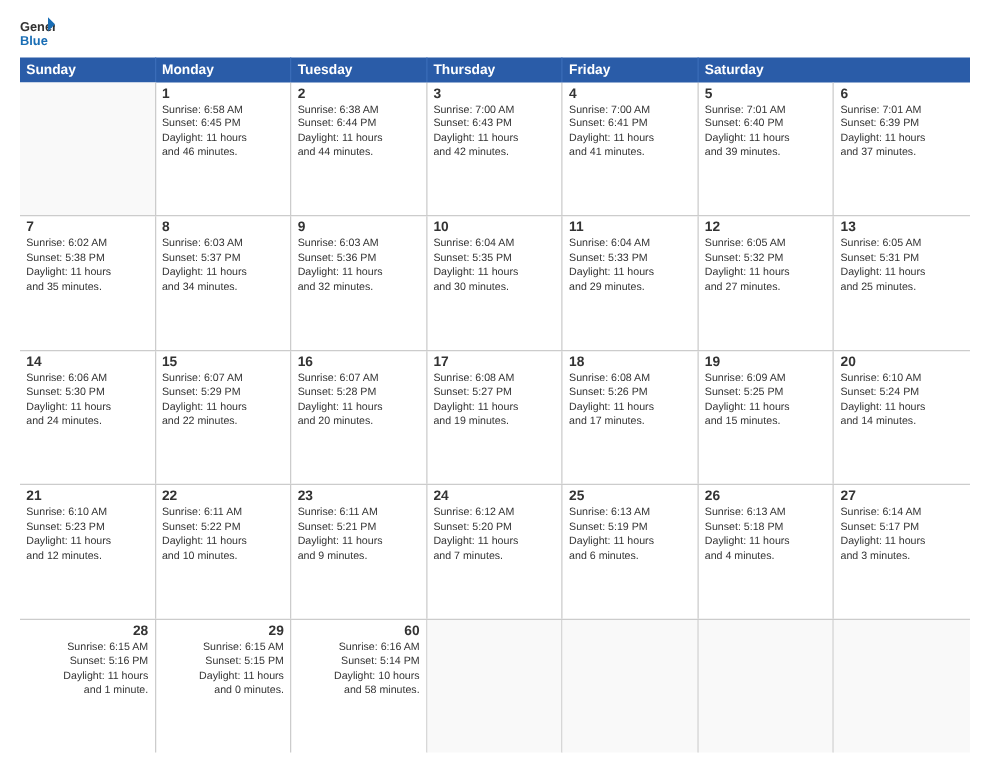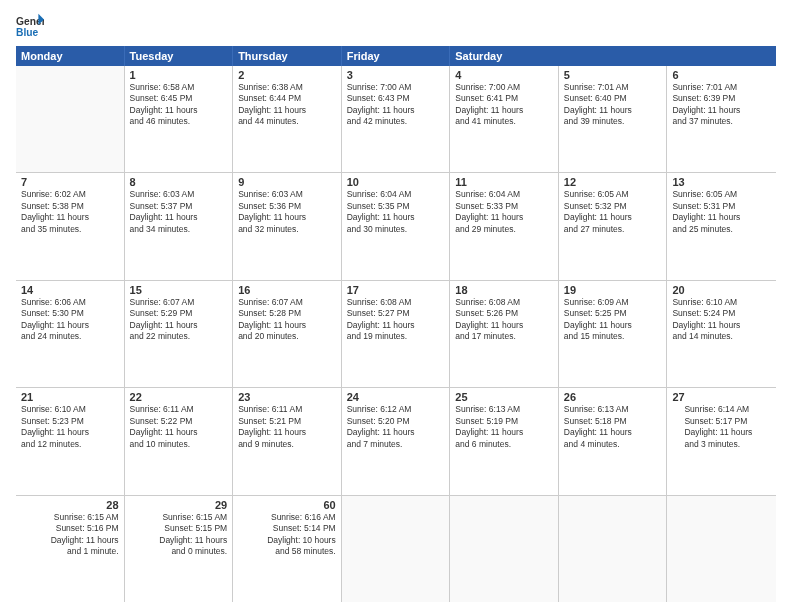--- a/index.html
+++ b/index.html
@@ -113,20 +113,21 @@
       </svg>
     </div>
     <div class="title-block">
       <div class="month-title"></div>
       <div class="subtitle"></div>
     </div>
   </div>
 
   <div class="calendar">
     <div class="cal-header-row">
+    <div class="cal-header-cell">Sunday</div>
         <div class="cal-header-cell">Monday</div>
         <div class="cal-header-cell">Tuesday</div>
         <div class="cal-header-cell">Thursday</div>
         <div class="cal-header-cell">Friday</div>
         <div class="cal-header-cell">Saturday</div>
       </div>
     <div class="cal-body">
     <div class="cal-row">
           <div class="cal-cell empty"></div>
           <div class="cal-cell">
@@ -312,21 +313,21 @@
           </div>
           <div class="cal-cell">
             <span class="day-num">26</span>
             <div class="cell-text" style="white-space: pre-line;">Sunrise: 6:13 AM
 Sunset: 5:18 PM
 Daylight: 11 hours
 and 4 minutes.</div>
           </div>
           <div class="cal-cell">
             <span class="day-num">27</span>
-            <div class="cell-text" style="white-space: pre-line; margin-left: 12px;">Sunrise: 6:14 AM
+            <div class="cell-text" style="white-space: pre-line;">Sunrise: 6:14 AM
 Sunset: 5:17 PM
 Daylight: 11 hours
 and 3 minutes.</div>
           </div>
         </div>
         <div class="cal-row">
           <div class="cal-cell">
             <span class="day-num">28</span>
             <div class="cell-text" style="white-space: pre-line;">Sunrise: 6:15 AM
 Sunset: 5:16 PM

